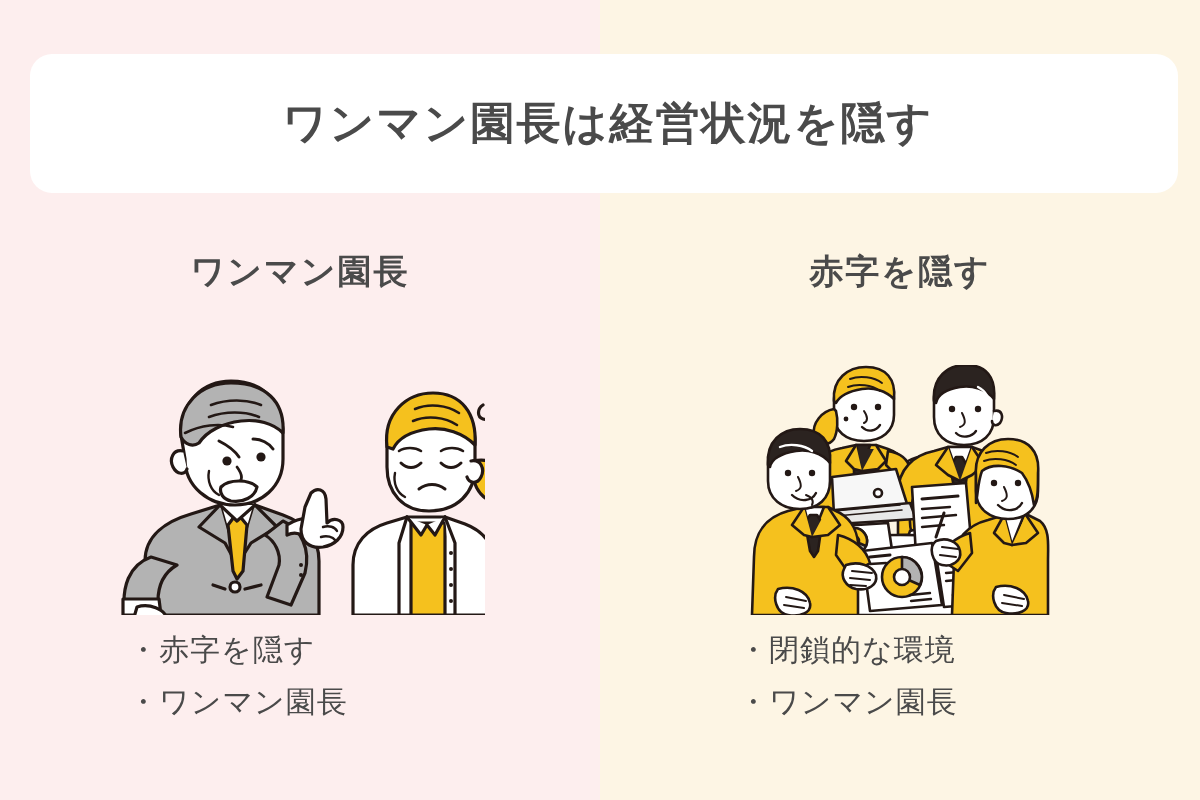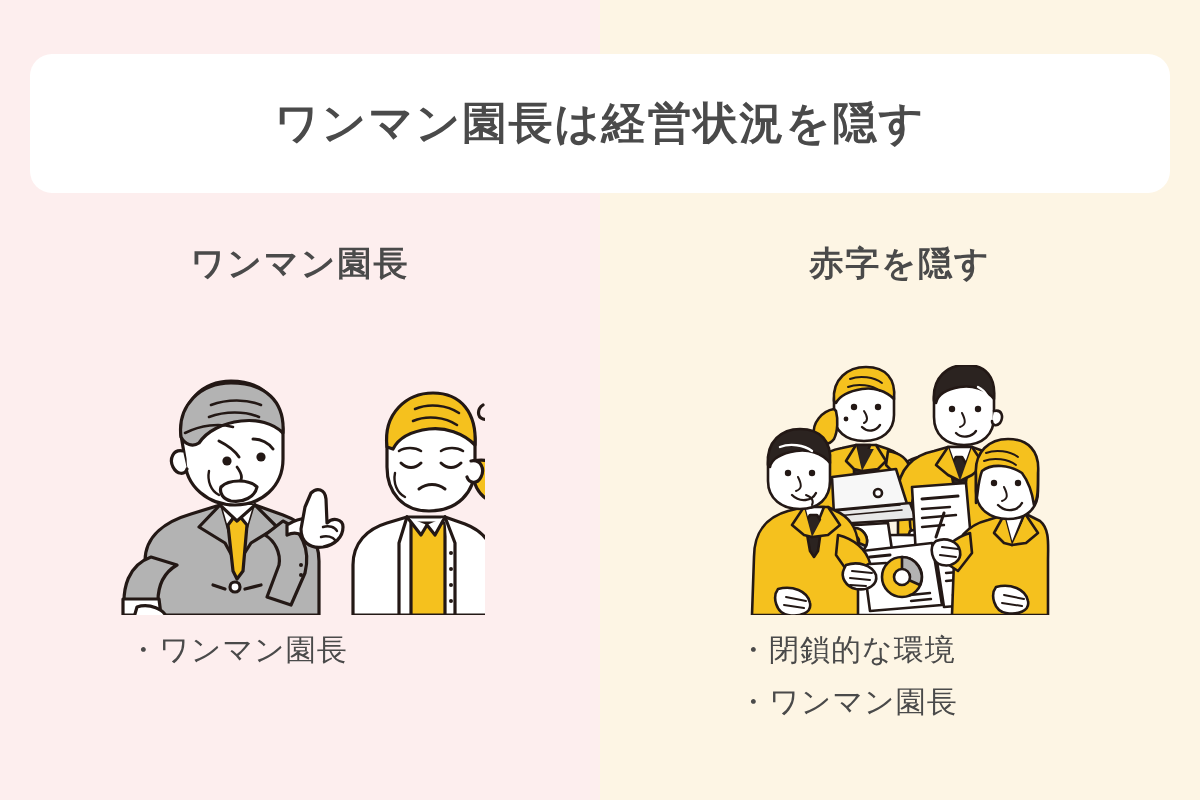--- a/index.html
+++ b/index.html
@@ -31,20 +31,21 @@
     position: absolute;
     left: 30px;
     top: 54px;
     width: 1140px;
     height: 139px;
     background: #FFFFFF;
     border-radius: 22px;
     display: flex;
     align-items: center;
     justify-content: center;
+    padding-left: 8px;
   }
   .title-text {
     font-size: 44px;
     font-weight: 700;
     color: #4A4A4A;
     letter-spacing: 2px;
     line-height: 1.2;
     white-space: nowrap;
   }
 
@@ -56,21 +57,21 @@
   }
   .col-left  { left: 0; }
   .col-right { left: 600px; }
 
   .col-heading {
     text-align: center;
     font-size: 34px;
     font-weight: 700;
     color: #4A4A4A;
     letter-spacing: 2px;
-    margin: 0;
+    margin: 8px;
     padding-top: 16px;
     height: 50px;
   }
 
   .illus-wrap {
     position: absolute;
     top: 120px;
     left: 0;
     width: 600px;
     height: 270px;
@@ -210,20 +211,21 @@
 
           <path d="M280 98 C278 108 282 118 290 122" stroke-width="2.4"></path>
 
           <path d="M368 30 C362 34 362 42 368 44 C374 46 378 40 374 36" stroke-width="3.2"></path>
           <path d="M382 52 C374 54 372 62 378 66 C386 70 390 62 386 58" stroke-width="3.2"></path>
         </g>
       </svg>
     </div>
 
     <div class="bullets">
+      <p class="bullet-line">・赤字を隠す</p>
       <p class="bullet-line">・ワンマン園長</p>
     </div>
   </div>
 
   <div class="column col-right">
     <div class="col-heading">赤字を隠す</div>
 
     <div class="illus-wrap">
       <svg class="illus-svg" width="300" height="250" viewBox="0 0 300 250">
         <g fill="none" stroke="#231815" stroke-width="2.6" stroke-linecap="round" stroke-linejoin="round">

